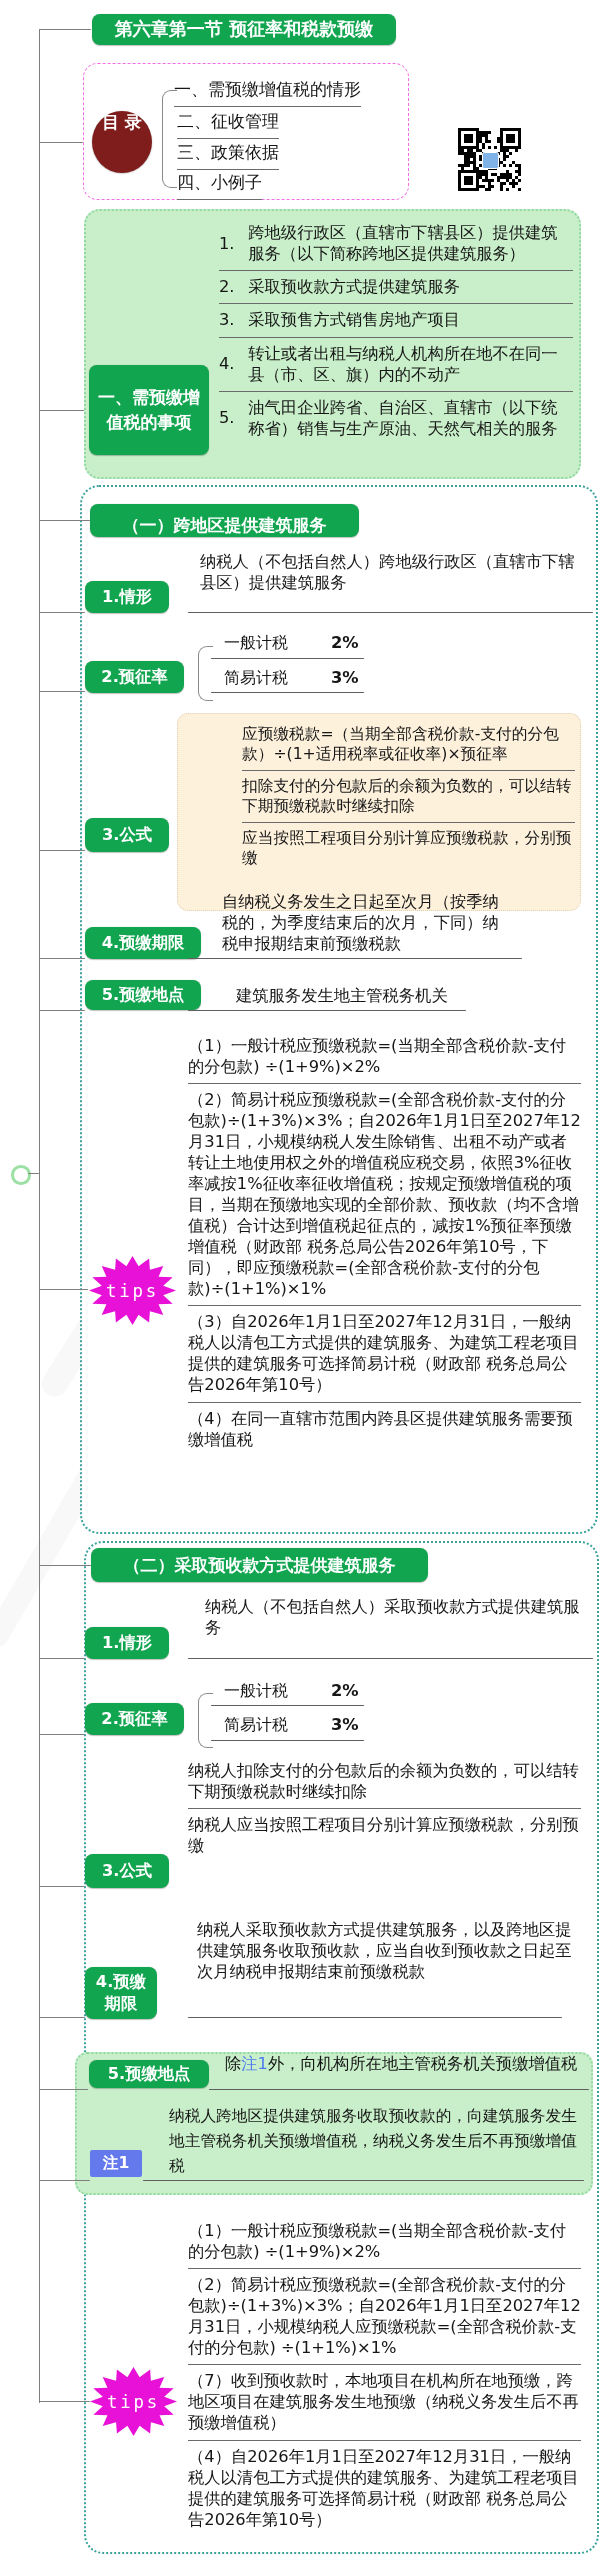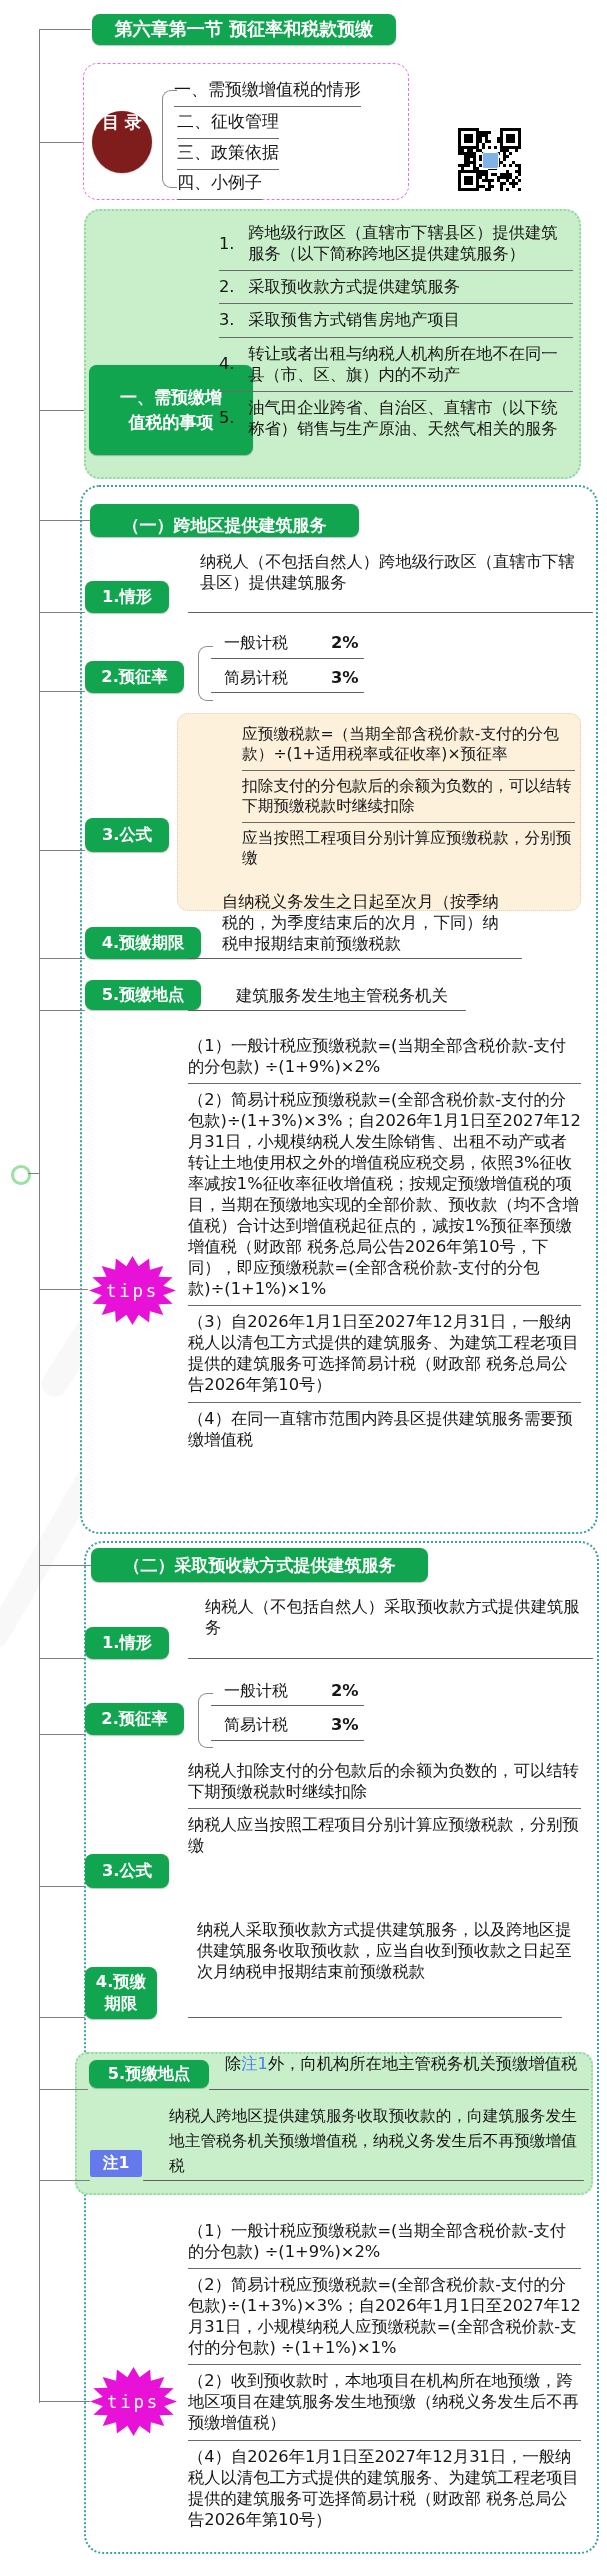--- a/index.html
+++ b/index.html
@@ -224,21 +224,21 @@
         <rect x="16" y="2" width="3" height="3" fill="#000"></rect>
         <rect x="0" y="14" width="7" height="7" fill="#000"></rect>
         <rect x="1" y="15" width="5" height="5" fill="#fff"></rect>
         <rect x="2" y="16" width="3" height="3" fill="#000"></rect>
       </svg>
     <div class="qr-logo"></div>
   </div>
 
   <div class="hline" style="left:39px;top:410px;width:49px;"></div>
   <div class="lg-box" style="left:84px;top:209px;width:497px;height:270px;"></div>
-  <div class="gbox" style="left:89px;top:365px;width:118px;height:90px;font-size:17px;line-height:25px;padding:0 23px;">
+  <div class="gbox" style="left:89px;top:365px;width:118px;height:90px;font-size:17px;line-height:25px;padding:0 1px;">
     <span>一、需预缴增值税的事项</span>
   </div>
   <div class="list" style="left:219px;top:217px;width:354px;">
     <div class="item nrow">
       <span class="num">1.</span>
       <span>跨地级行政区（直辖市下辖县区）提供建筑服务（以下简称跨地区提供建筑服务）</span>
     </div>
     <div class="item nrow">
       <span class="num">2.</span>
       <span>采取预收款方式提供建筑服务</span>
@@ -376,18 +376,18 @@
   <div class="txt" style="left:169px;top:2103px;width:419px;font-size:15.7px;line-height:25px;">纳税人跨地区提供建筑服务收取预收款的，向建筑服务发生地主管税务机关预缴增值税，纳税义务发生后不再预缴增值税</div>
   <div class="uline" style="left:143px;top:2180px;width:441px;"></div>
 
   <div class="hline" style="left:39px;top:2401px;width:51px;"></div>
   <div class="star" style="left:90px;top:2367px;width:87px;height:69px;">
     <span>tips</span>
   </div>
   <div class="list" style="left:188px;top:2215px;width:393px;">
     <div class="item">（1）一般计税应预缴税款=(当期全部含税价款-支付的分包款) ÷(1+9%)×2%</div>
     <div class="item">（2）简易计税应预缴税款=(全部含税价款-支付的分包款)÷(1+3%)×3%；自2026年1月1日至2027年12月31日，小规模纳税人应预缴税款=(全部含税价款-支付的分包款) ÷(1+1%)×1%</div>
-    <div class="item">（2）收到预收款时，本地项目在机构所在地预缴，跨地区项目在建筑服务发生地预缴（纳税义务发生后不再预缴增值税）</div>
+    <div class="item">（7）收到预收款时，本地项目在机构所在地预缴，跨地区项目在建筑服务发生地预缴（纳税义务发生后不再预缴增值税）</div>
     <div class="item">（4）自2026年1月1日至2027年12月31日，一般纳税人以清包工方式提供的建筑服务、为建筑工程老项目提供的建筑服务可选择简易计税（财政部 税务总局公告2026年第10号）</div>
   </div>
 
 </div>
 
 
 </body></html>

